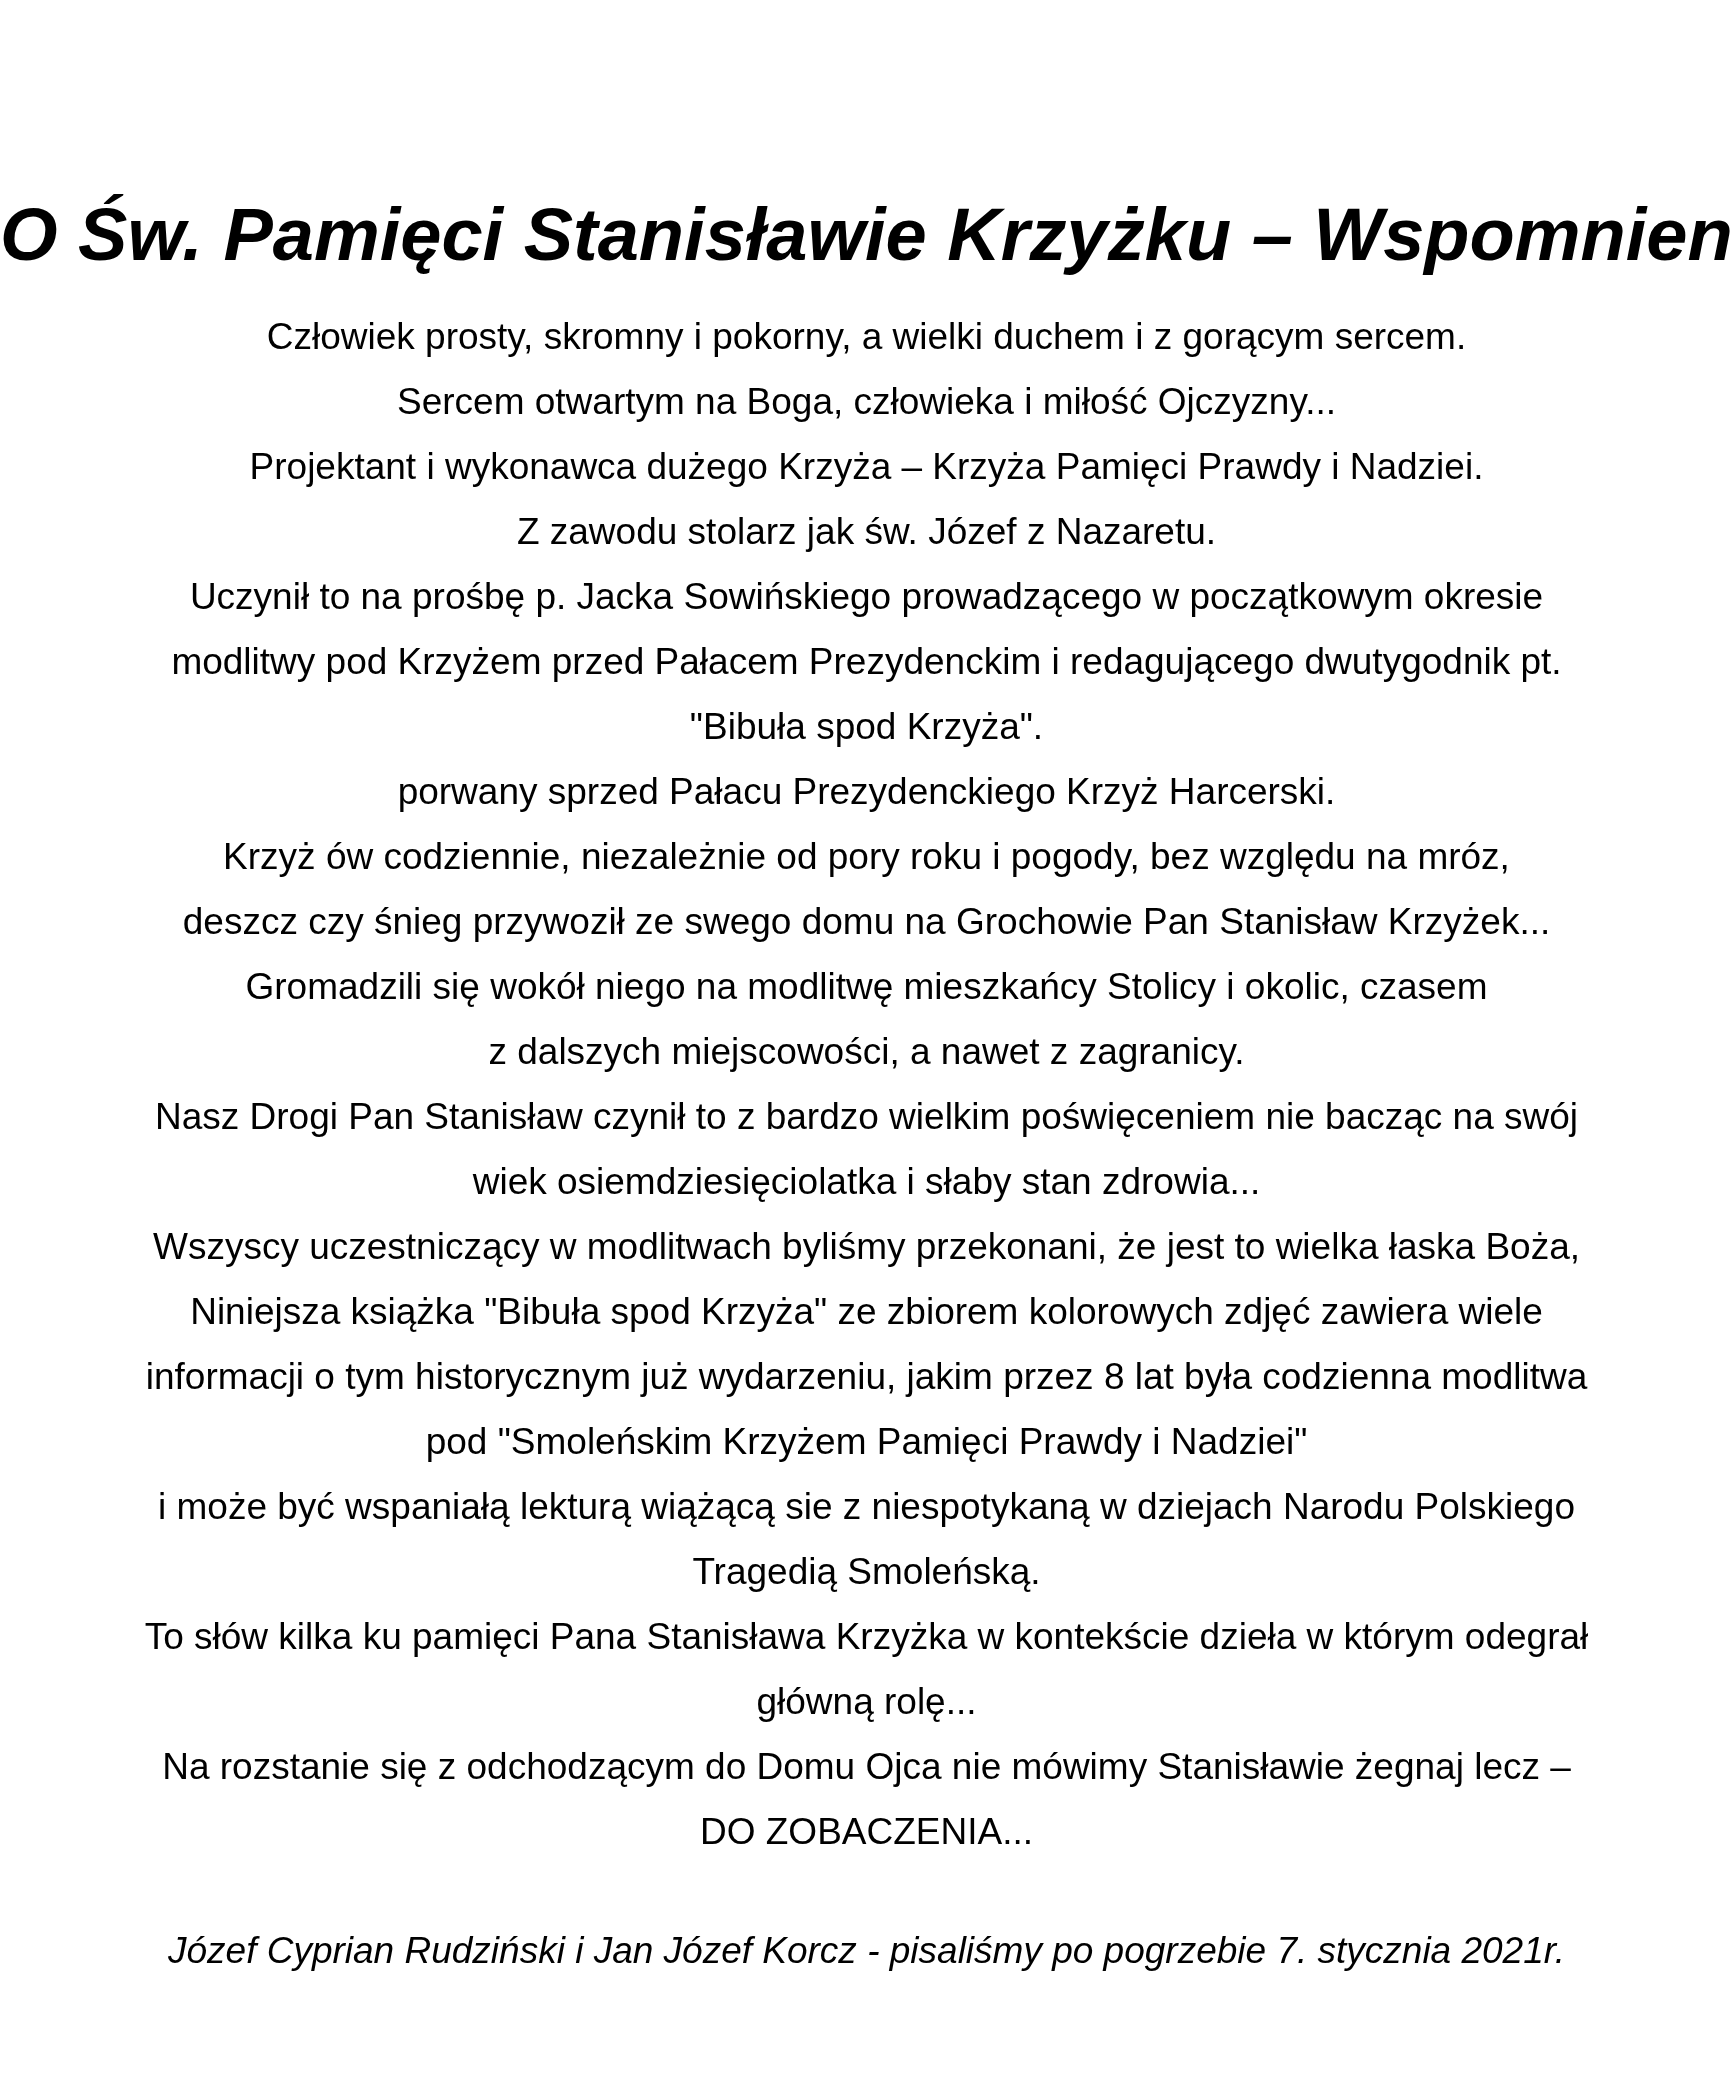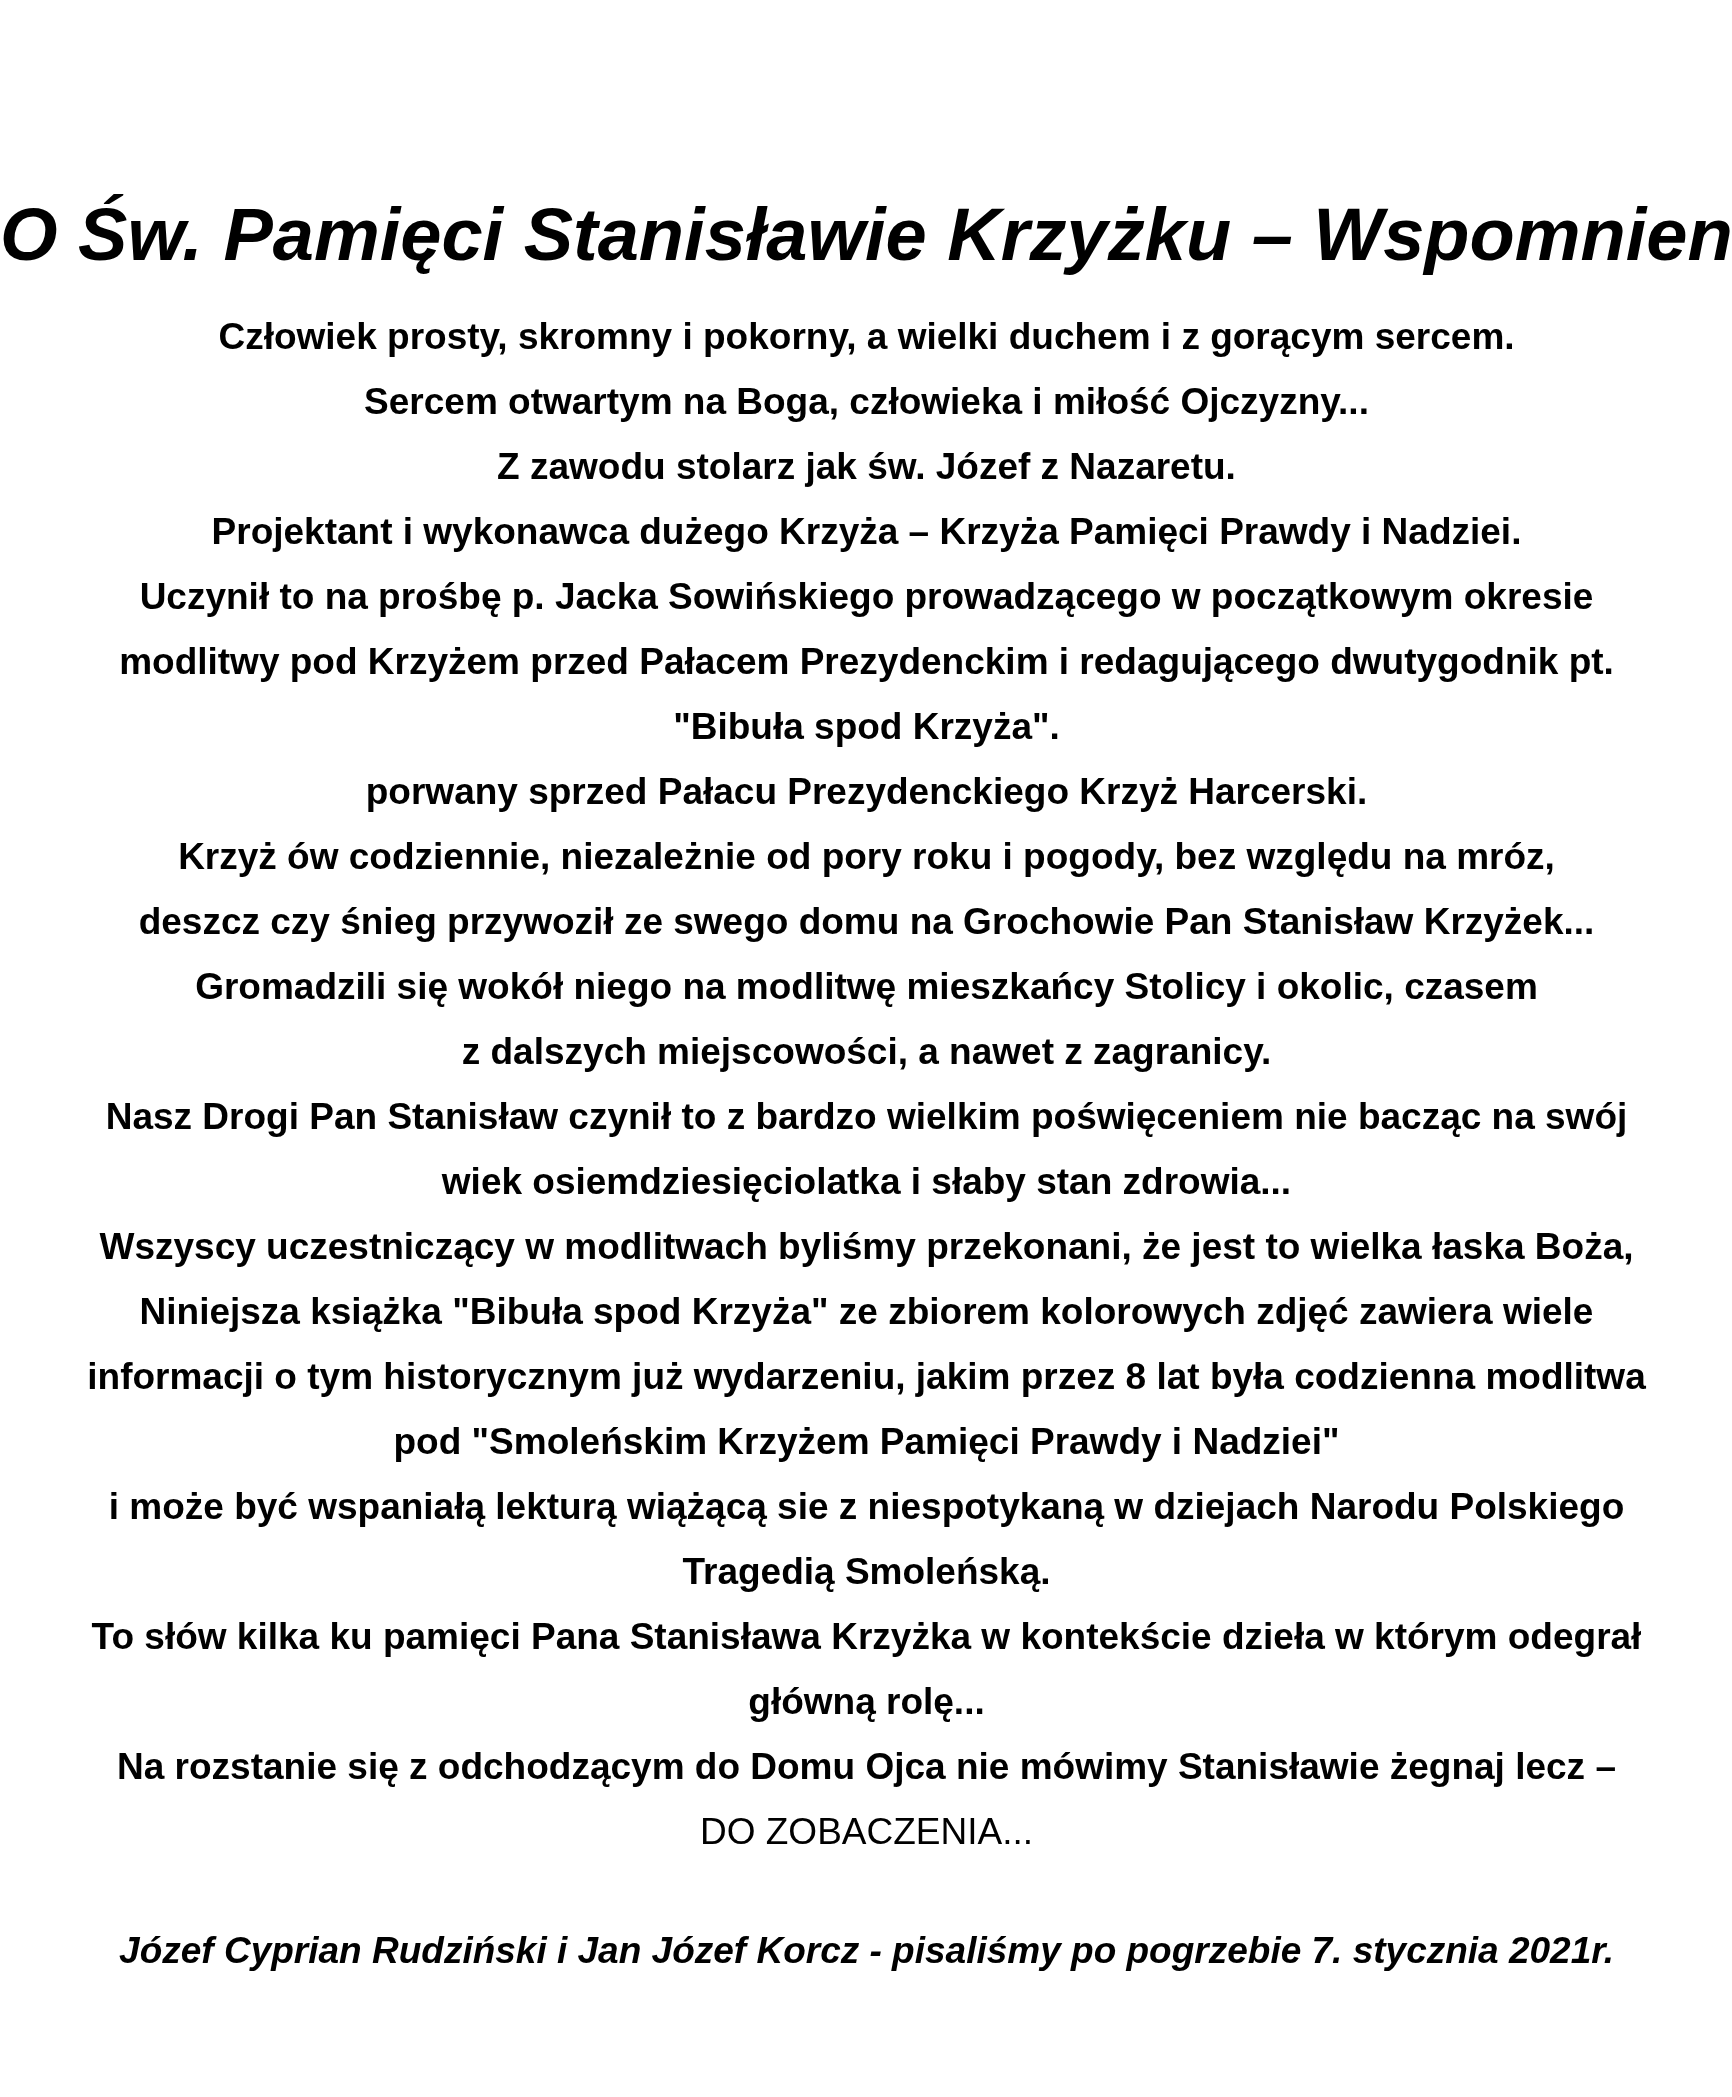--- a/index.html
+++ b/index.html
@@ -20,43 +20,43 @@
   .content {
     padding-top: 202px;
   }
   .line {
     display: block;
     height: 65px;
     line-height: 65px;
     margin: 0;
     text-align: center;
     white-space: pre;
-    font-weight: bold;
+    font-weight: normal;
     font-style: normal;
   }
   .title {
     font-weight: bold;
     font-style: italic;
     margin-bottom: 37px;
   }
   .bold { font-weight: normal; }
   .italic { font-style: italic; }
   .spaced-lg { margin-top: 54px; }
 </style>
 </head>
 <body>
 
 <main class="page">
   <section class="content">
     <h1 class="line title">O Św. Pamięci Stanisławie Krzyżku – Wspomnienie</h1>
     <div id="lines">
         <p class="line">Człowiek prosty, skromny i pokorny, a wielki duchem i z gorącym sercem.</p>
         <p class="line">Sercem otwartym na Boga, człowieka i miłość Ojczyzny...</p>
+        <p class="line">Projektant i wykonawca dużego Krzyża – Krzyża Pamięci Prawdy i Nadziei.</p>
         <p class="line">Z zawodu stolarz jak św. Józef z Nazaretu.</p>
-        <p class="line">Projektant i wykonawca dużego Krzyża – Krzyża Pamięci Prawdy i Nadziei.</p>
         <p class="line">Uczynił to na prośbę p. Jacka Sowińskiego prowadzącego w początkowym okresie</p>
         <p class="line">modlitwy pod Krzyżem przed Pałacem Prezydenckim i redagującego dwutygodnik pt.</p>
         <p class="line">"Bibuła spod Krzyża".</p>
         <p class="line">porwany sprzed Pałacu Prezydenckiego Krzyż Harcerski.</p>
         <p class="line">Krzyż ów codziennie, niezależnie od pory roku i pogody, bez względu na mróz,</p>
         <p class="line">deszcz czy śnieg przywoził ze swego domu na Grochowie Pan Stanisław Krzyżek...</p>
         <p class="line">Gromadzili się wokół niego na modlitwę mieszkańcy Stolicy i okolic, czasem</p>
         <p class="line">z dalszych miejscowości, a nawet z zagranicy.</p>
         <p class="line">Nasz Drogi Pan Stanisław czynił to z bardzo wielkim poświęceniem nie bacząc na swój</p>
         <p class="line">wiek osiemdziesięciolatka i słaby stan zdrowia...</p>

